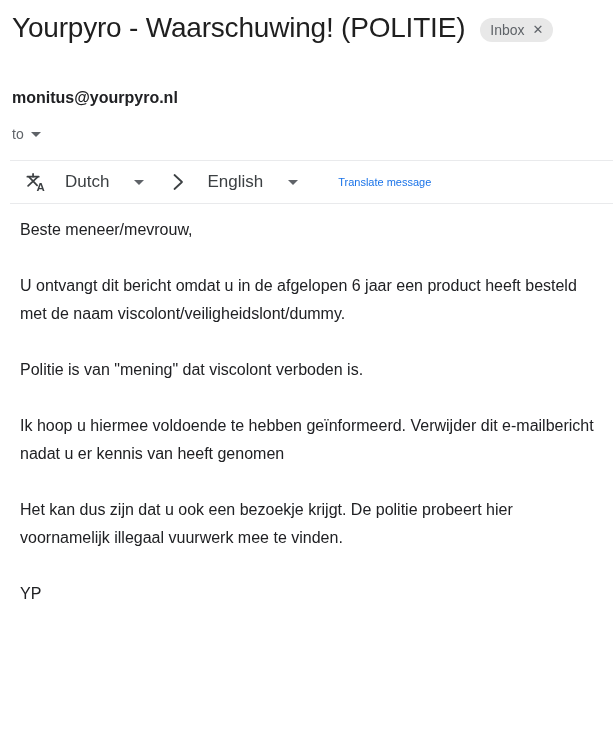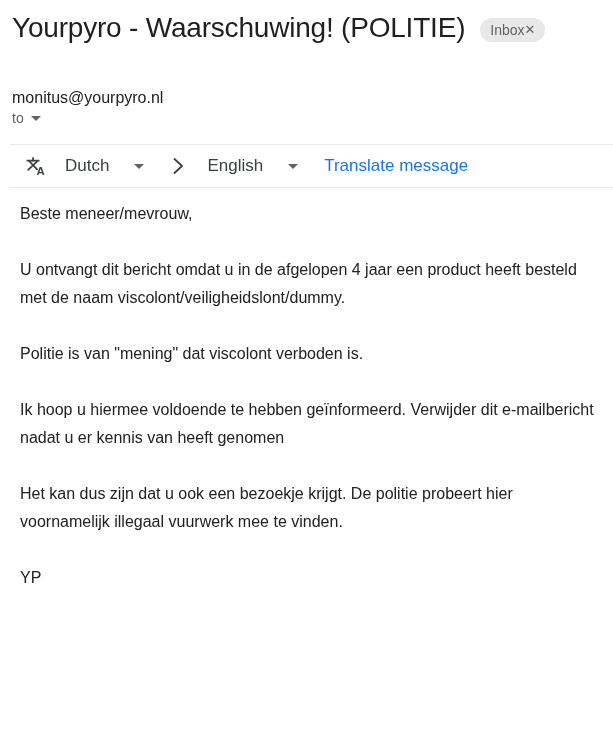--- a/index.html
+++ b/index.html
@@ -25,46 +25,47 @@
     font-size: 28px;
     font-weight: 400;
     color: #1f1f1f;
     margin: 0;
     letter-spacing: -0.2px;
     white-space: nowrap;
   }
   .label-chip {
     display: inline-flex;
     align-items: center;
+    gap: 8px;
     background: #e8e8e8;
     color: #5f6368;
     border-radius: 12px;
     height: 24px;
     padding: 0 10px;
     font-size: 14px;
     margin-top: 3px;
     cursor: pointer;
     flex: 0 0 auto;
   }
   .label-chip .dismiss {
     font-size: 13px;
     color: #60646a;
     line-height: 1;
   }
 
   
   .sender-block { margin-top: 45px; }
   .sender {
     font-size: 16px;
-    font-weight: 400;
+    font-weight: 700;
     color: #202124;
     cursor: pointer;
   }
   .to-row {
-    margin-top: 3px;
+    margin-top: 19px;
     display: inline-flex;
     align-items: center;
     gap: 7px;
     font-size: 14px;
     color: #5f6368;
     cursor: pointer;
   }
   .caret-down {
     width: 0; height: 0;
     border-left: 5px solid transparent;
@@ -96,22 +97,22 @@
     gap: 25px;
     font-family: "Liberation Sans", sans-serif;
     font-size: 17px;
     color: #3c4043;
     cursor: pointer;
   }
   .lang-src { margin-left: 18px; }
   .lang-tgt { margin-left: 23px; text-align: right; }
   .chev-right { margin-left: 28px; display: inline-flex; align-items: center; }
   .translate-action {
-    margin-left: 26px;
-    font-size: 17px;
+    margin-left: 40px;
+    font-size: 11px;
     color: #1a73e8;
     text-decoration: none;
     cursor: pointer;
   }
   .lang-btn .caret-down { border-top-color: #5f6368; }
 
   
   .email-body {
     margin-top: 12px;
     font-size: 16px;
@@ -169,20 +170,20 @@
     <button class="lang-btn lang-tgt">
       <span>English</span>
       <span class="caret-down"></span>
     </button>
 
     <a class="translate-action" style="color: rgb(26, 115, 232);">Translate message</a>
   </div>
 
   <div class="email-body">
       <p>Beste meneer/mevrouw,</p>
-      <p>U ontvangt dit bericht omdat u in de afgelopen 4 jaar een product heeft besteld met de naam viscolont/veiligheidslont/dummy.</p>
+      <p>U ontvangt dit bericht omdat u in de afgelopen 6 jaar een product heeft besteld met de naam viscolont/veiligheidslont/dummy.</p>
       <p>Politie is van "mening" dat viscolont verboden is.</p>
       <p>Ik hoop u hiermee voldoende te hebben geïnformeerd. Verwijder dit e-mailbericht nadat u er kennis van heeft genomen</p>
       <p>Het kan dus zijn dat u ook een bezoekje krijgt. De politie probeert hier voornamelijk illegaal vuurwerk mee te vinden.</p>
       <p>YP</p>
     </div>
 
 </div>
 
 </body></html>

